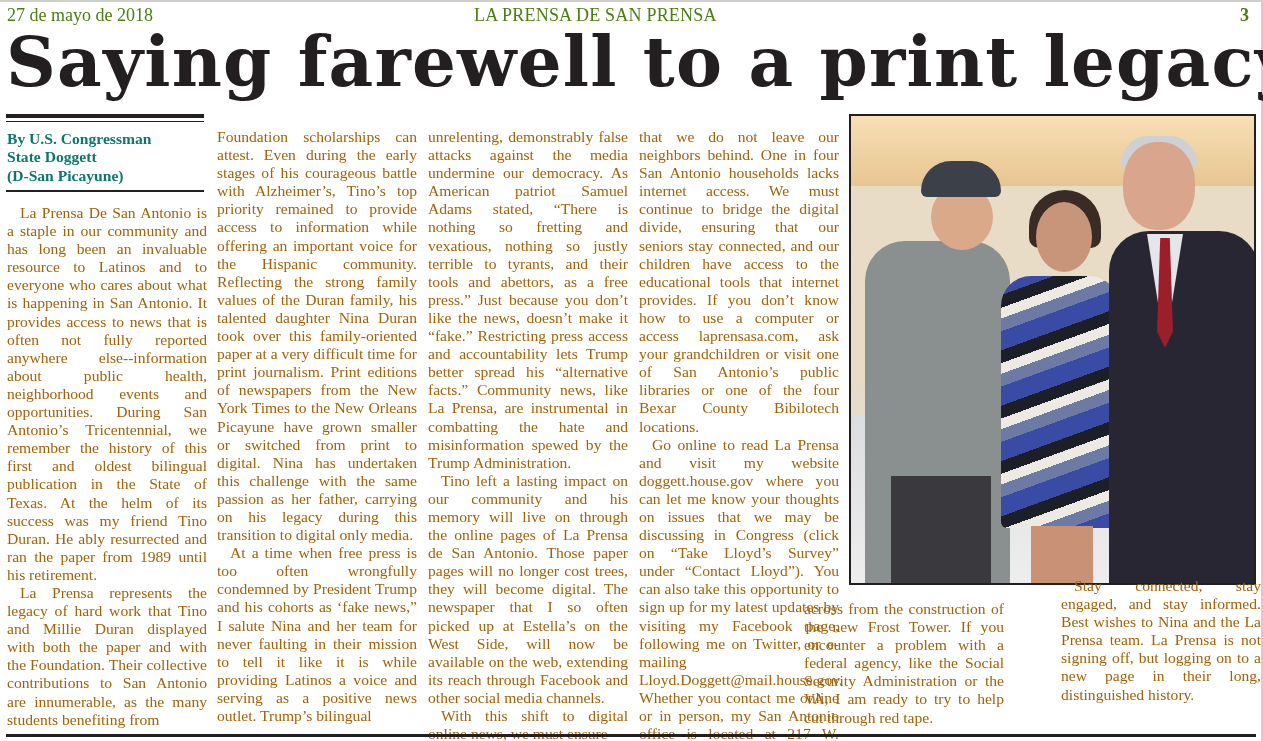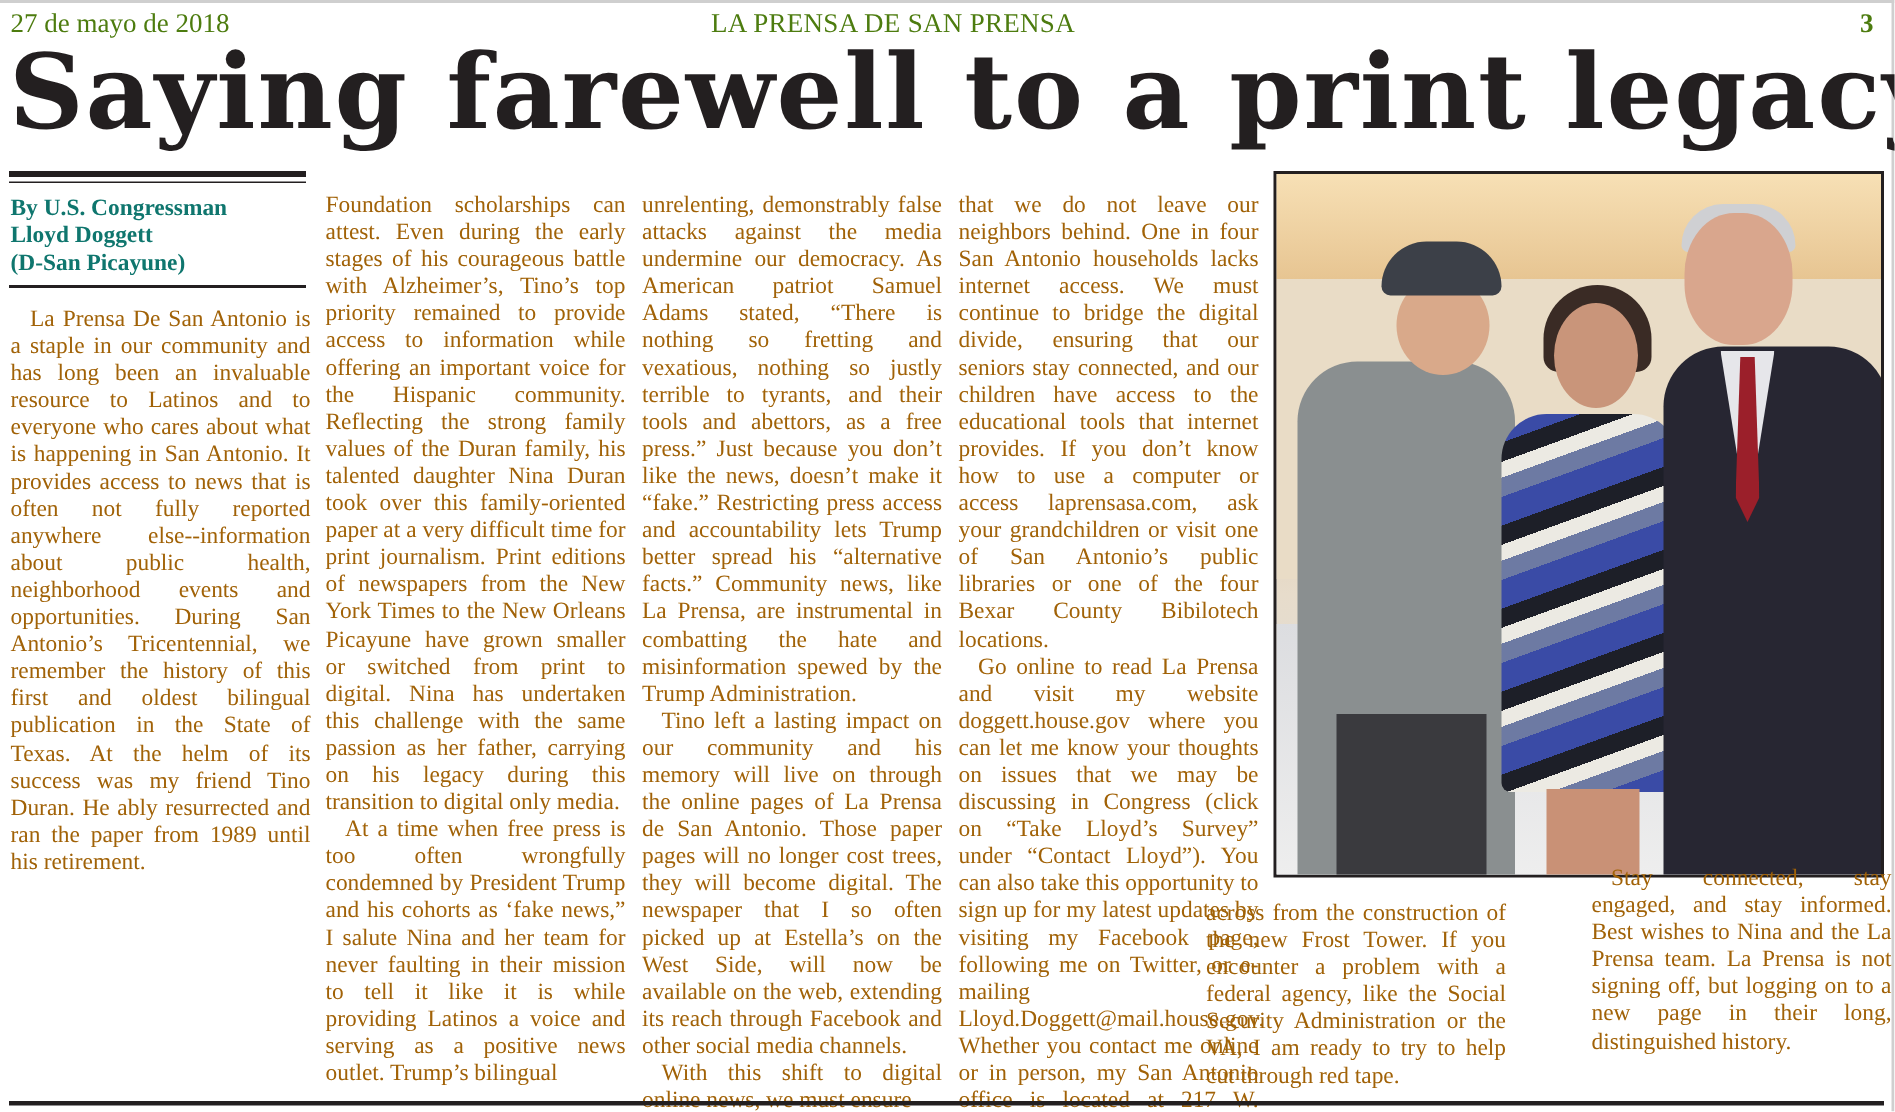--- a/index.html
+++ b/index.html
@@ -66,27 +66,28 @@
 <div class="folio date">27 de mayo de 2018</div>
 <div class="folio paper">LA PRENSA DE SAN PRENSA</div>
 <div class="folio page">3</div>
 
 <h1 class="headline" style="margin:0;">Saying farewell to a print legacy</h1>
 
 <div class="byline-rule-top"></div>
 <div class="byline-rule-top2"></div>
 <div class="byline">
   <div>By U.S. Congressman</div>
-  <div>Lloyd Doggett</div>
+  <div>State Doggett</div>
   <div>(D-San Picayune)</div>
 </div>
 <div class="byline-rule-bottom"></div>
 
 <div class="col c1">
   <p>La Prensa De San Antonio is a staple in our community and has long been an invaluable resource to Latinos and to everyone who cares about what is happening in San Antonio. It provides access to news that is often not fully reported anywhere else--information about public health, neighborhood events and opportunities. During San Antonio’s Tricentennial, we remember the history of this first and oldest bilingual publication in the State of Texas. At the helm of its success was my friend Tino Duran. He ably resurrected and ran the paper from 1989 until his retirement.</p>
+  <p>La Prensa represents the legacy of hard work that Tino and Millie Duran displayed with both the paper and with the Foundation. Their collective contributions to San Antonio are innumerable, as the many students benefiting from</p>
 </div>
 
 <div class="col c2">
   <p class="cont">Foundation scholarships can attest. Even during the early stages of his courageous battle with Alzheimer’s, Tino’s top priority remained to provide access to information while offering an important voice for the Hispanic community. Reflecting the strong family values of the Duran family, his talented daughter Nina Duran took over this family-oriented paper at a very difficult time for print journalism. Print editions of newspapers from the New York Times to the New Orleans Picayune have grown smaller or switched from print to digital. Nina has undertaken this challenge with the same passion as her father, carrying on his legacy during this transition to digital only media.</p>
   <p>At a time when free press is too often wrongfully condemned by President Trump and his cohorts as ‘fake news,” I salute Nina and her team for never faulting in their mission to tell it like it is while providing Latinos a voice and serving as a positive news outlet. Trump’s bilingual</p>
 </div>
 
 <div class="col c3">
   <p class="cont">unrelenting, demonstrably false attacks against the media undermine our democracy. As American patriot Samuel Adams stated, “There is nothing so fretting and vexatious, nothing so justly terrible to tyrants, and their tools and abettors, as a free press.” Just because you don’t like the news, doesn’t make it “fake.” Restricting press access and accountability lets Trump better spread his “alternative facts.” Community news, like La Prensa, are instrumental in combatting the hate and misinformation spewed by the Trump Administration.</p>
   <p>Tino left a lasting impact on our community and his memory will live on through the online pages of La Prensa de San Antonio. Those paper pages will no longer cost trees, they will become digital. The newspaper that I so often picked up at Estella’s on the West Side, will now be available on the web, extending its reach through Facebook and other social media channels.</p>

